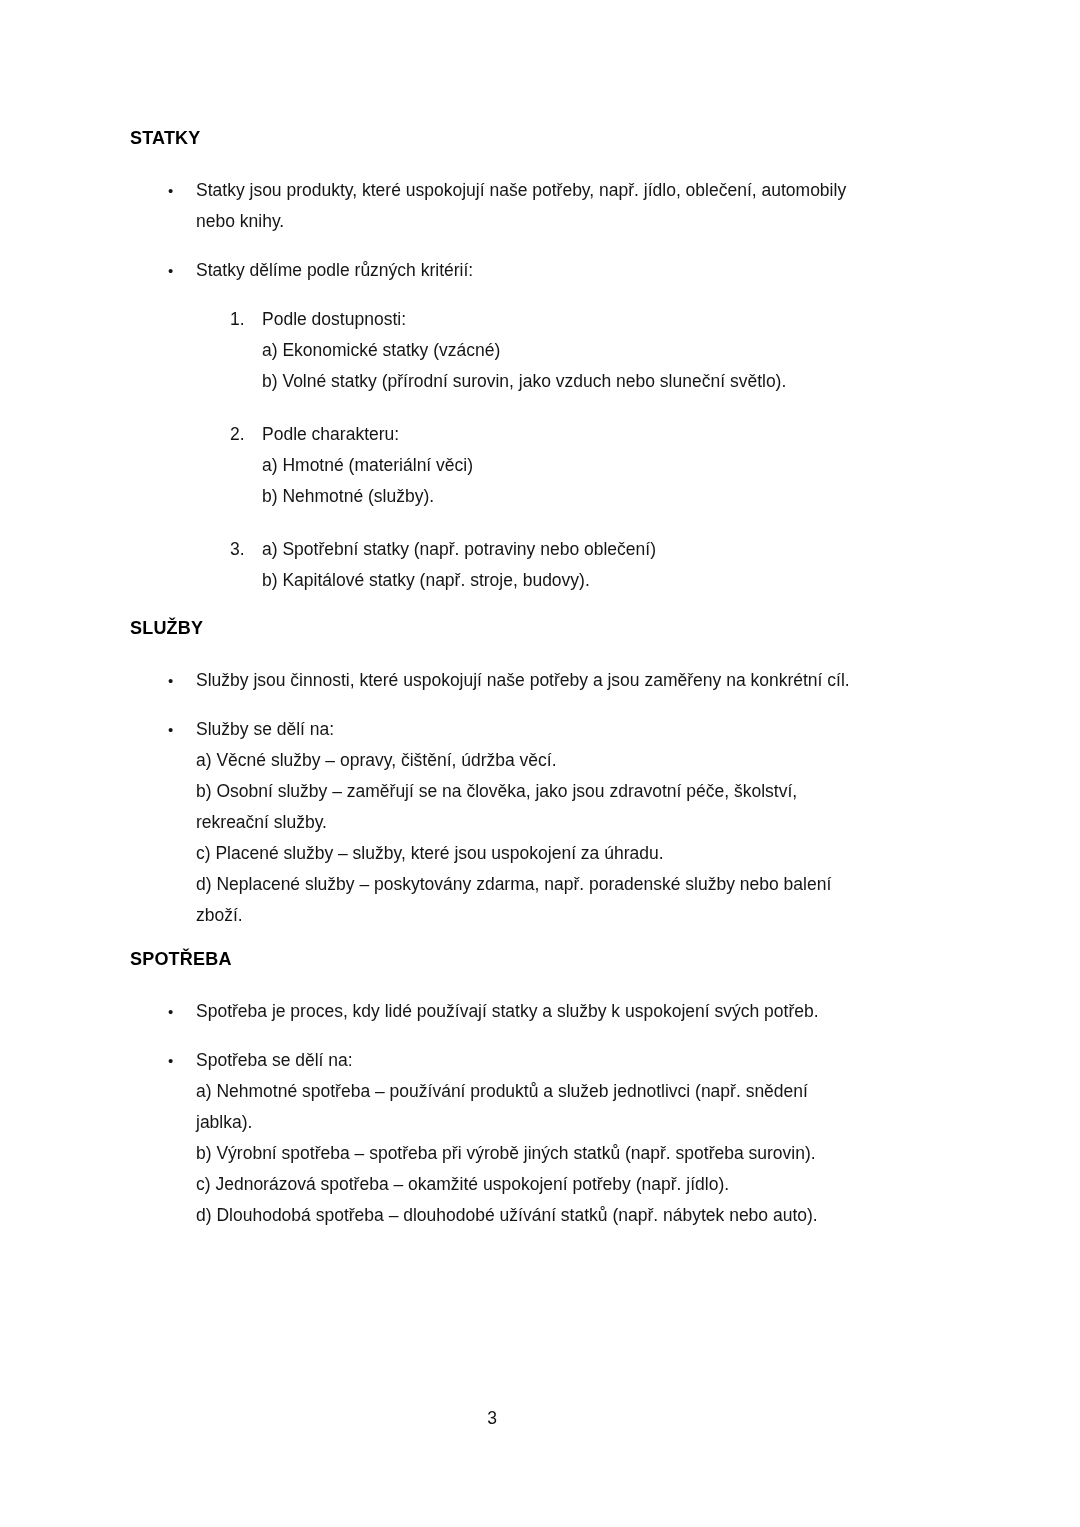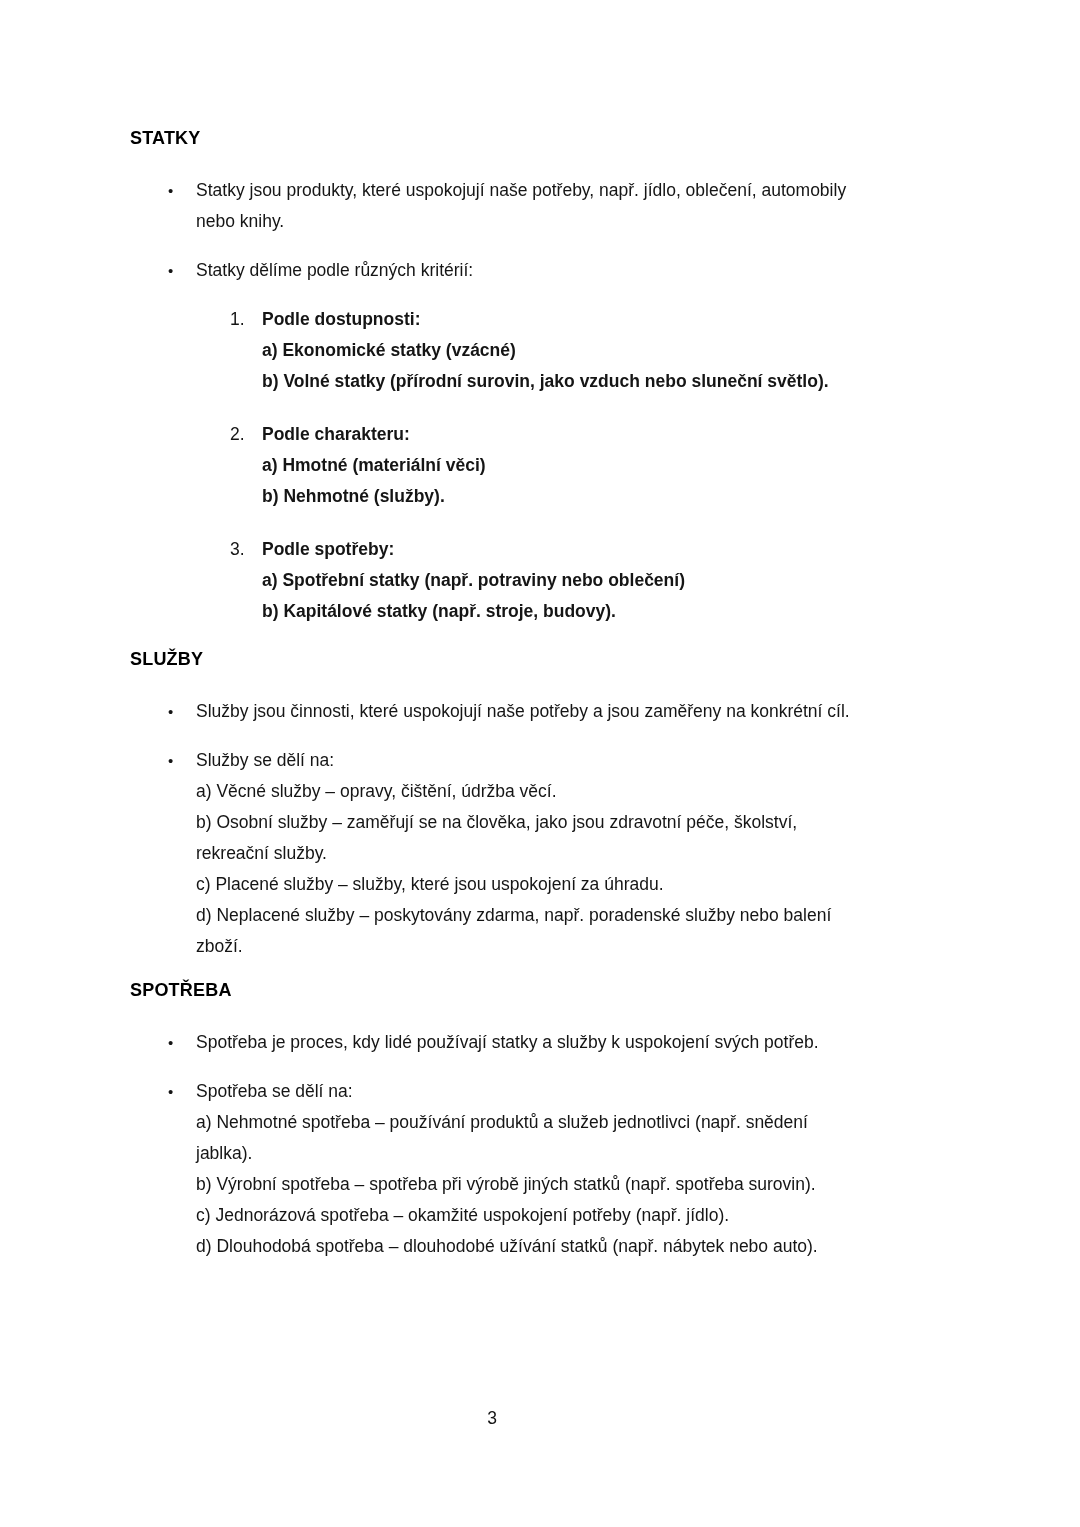--- a/index.html
+++ b/index.html
@@ -41,21 +41,21 @@
   .para { margin: 0; }
   .numbered-list { margin: 0 0 0 100px; }
   .numbered-item {
     display: flex;
     margin: 0 0 22px 0;
     font-size: 17.5px;
     line-height: 31px;
     max-width: 720px;
   }
   .num { flex: 0 0 32px; width: 32px; }
-  .num-body { flex: 1; min-width: 0; font-weight: bold; }
+  .num-body { flex: 1; min-width: 0; }
   .page-number {
     position: absolute;
     left: 0;
     bottom: 98px;
     width: 100%;
     text-align: center;
     font-size: 17.5px;
     color: #151515;
   }
 </style>
@@ -97,21 +97,20 @@
         <div class="num-body">
           <p class="para">Podle charakteru:</p>
           <p class="para">a) Hmotné (materiální věci)</p>
           <p class="para">b) Nehmotné (služby).</p>
         </div>
       </div>
 
       <div class="numbered-item">
         <span class="num">3.</span>
         <div class="num-body">
-          <p class="para">Podle spotřeby:</p>
           <p class="para">a) Spotřební statky (např. potraviny nebo oblečení)</p>
           <p class="para">b) Kapitálové statky (např. stroje, budovy).</p>
         </div>
       </div>
 
     </div>
   </section>
 
   <section class="section">
     <h2 class="heading">SLUŽBY</h2>

